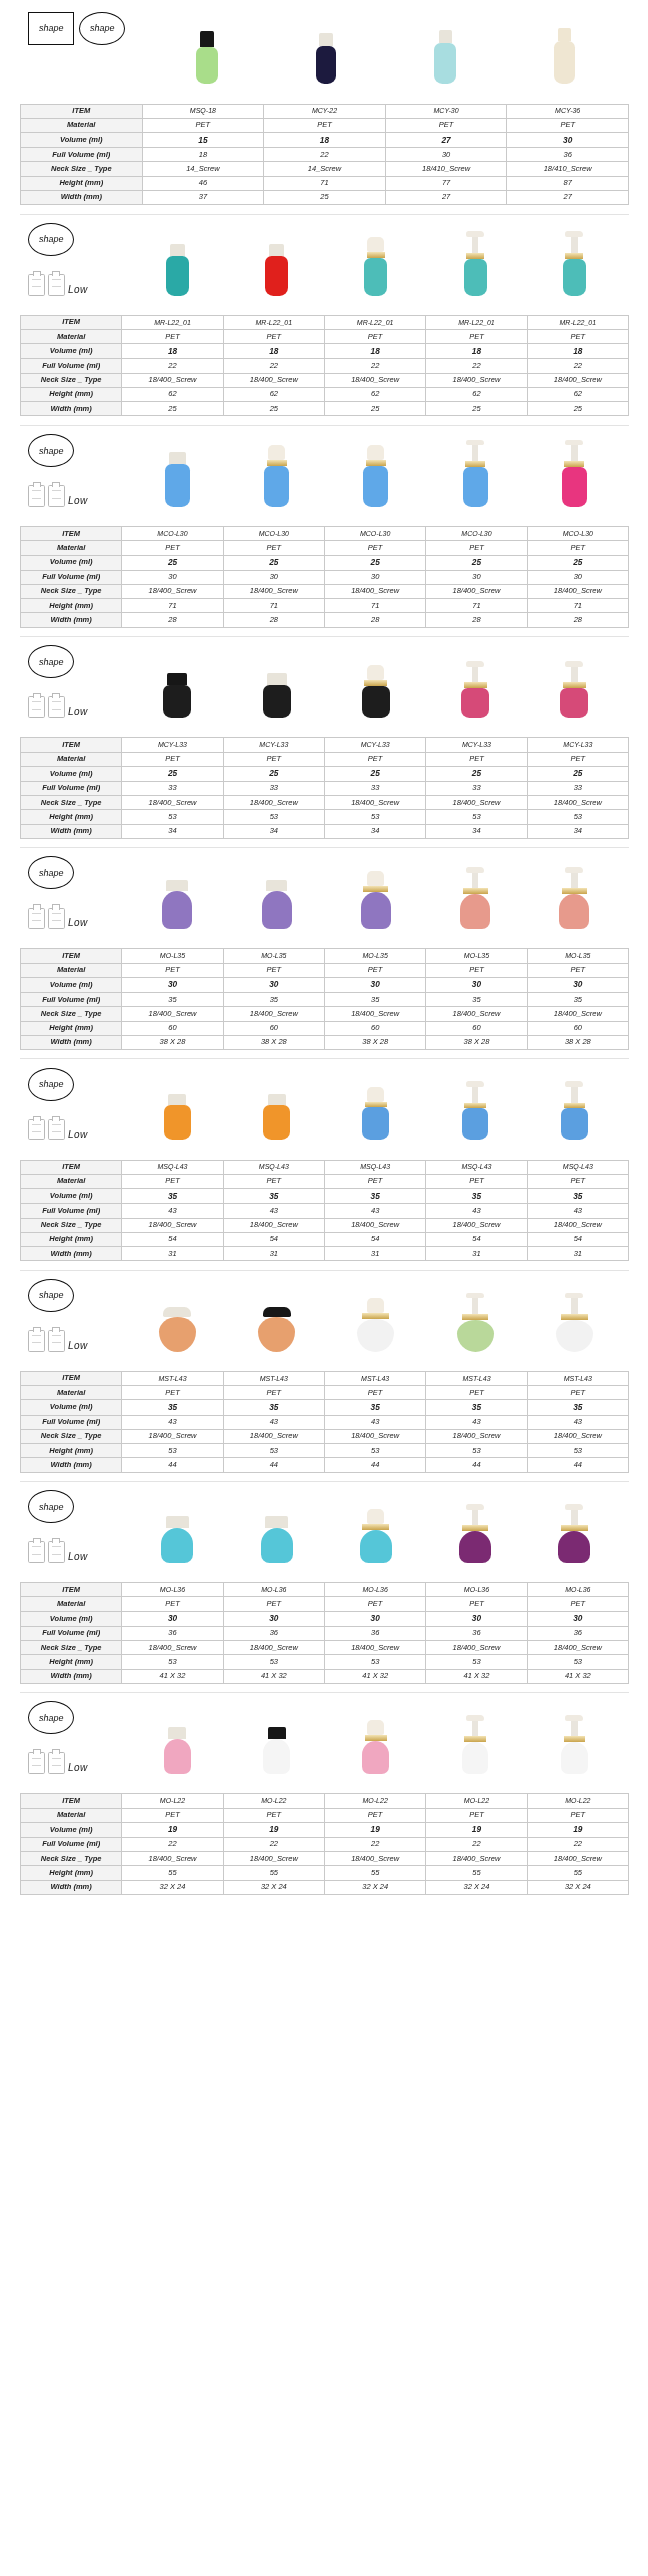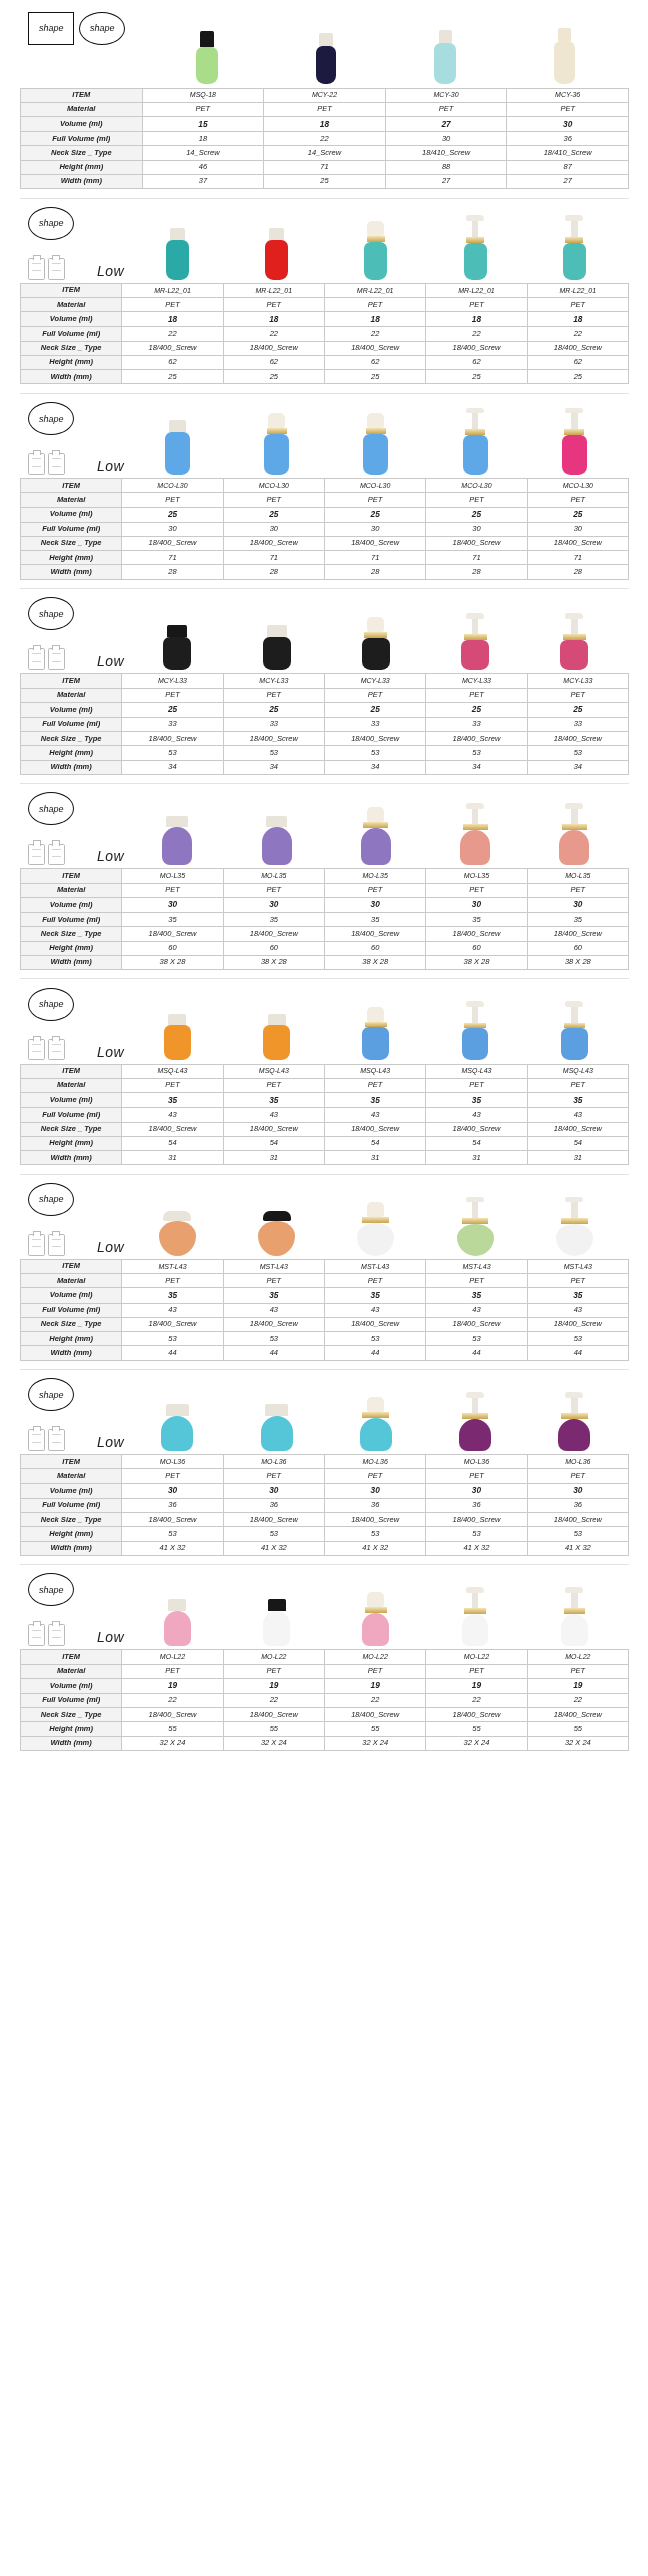--- a/index.html
+++ b/index.html
@@ -68,22 +68,22 @@
     position: absolute; left: 3.3px; right: 3.3px; top: -4.1px; height: 4.1px;
     border: 0.8px solid #b9b9b9; border-bottom: none; background: #fff;
   }
   .mini-bottle .lines {
     position: absolute; left: 2.5px; right: 2.5px; top: 4.1px;
     border-top: 0.8px solid #d5d5d5;
     height: 8.3px;
     border-bottom: 0.8px solid #d5d5d5;
   }
   .low-label {
-    font-size: 14px; color: #222; letter-spacing: 0.4px;
-    align-self: flex-end; padding-bottom: 0.8px; margin-left: 29px;
+    font-size: 10px; color: #222; letter-spacing: 0.4px;
+    align-self: flex-end; padding-bottom: 0.8px;
   }
 
   
   .bottle { position: relative; width: 45px; display: flex; flex-direction: column; align-items: center; justify-content: flex-end; }
   .cap { border-radius: 1.7px 1.7px 0 0; }
   .cap.round-top { border-radius: 6.6px 6.6px 1.7px 1.7px; }
   .body { border-radius: 2.5px 2.5px 4.1px 4.1px; }
   .body.rounded { border-radius: 6.6px 6.6px 8.3px 8.3px; }
   .body.ball { border-radius: 50% 50% 50% 50% / 42% 42% 58% 58%; }
   .body.oval { border-radius: 21.6px 21.6px 11.6px 11.6px; }
@@ -99,20 +99,21 @@
     width: 16.6px; height: 11.6px; background: #f2ece1; border-radius: 5px 5px 2.5px 2.5px;
   }
   .ring-gold { width: 25px; height: 5.8px; background: linear-gradient(#f3e3b4,#c9a44c); }
 
   
   table.spec {
     width: 100%;
     border-collapse: collapse;
     table-layout: fixed;
     font-size: 7.5px;
+    margin-top: 16px;
   }
   table.spec th, table.spec td {
     border: 0.8px solid #c9c9c9;
     text-align: center;
     padding: 2.5px 1.7px;
     color: #222;
     line-height: 1.1;
   }
   table.spec th.rowhdr {
     background: #f3f3f3;
@@ -202,21 +203,21 @@
             <th class="rowhdr">Neck Size _ Type</th>
             <td>14_Screw</td>
             <td>14_Screw</td>
             <td>18/410_Screw</td>
             <td>18/410_Screw</td>
           </tr>
           <tr>
             <th class="rowhdr">Height (mm)</th>
             <td>46</td>
             <td>71</td>
-            <td>88</td>
+            <td>77</td>
             <td>87</td>
           </tr>
           <tr>
             <th class="rowhdr">Width (mm)</th>
             <td>37</td>
             <td>25</td>
             <td>27</td>
             <td>27</td>
           </tr>
         </tbody>

